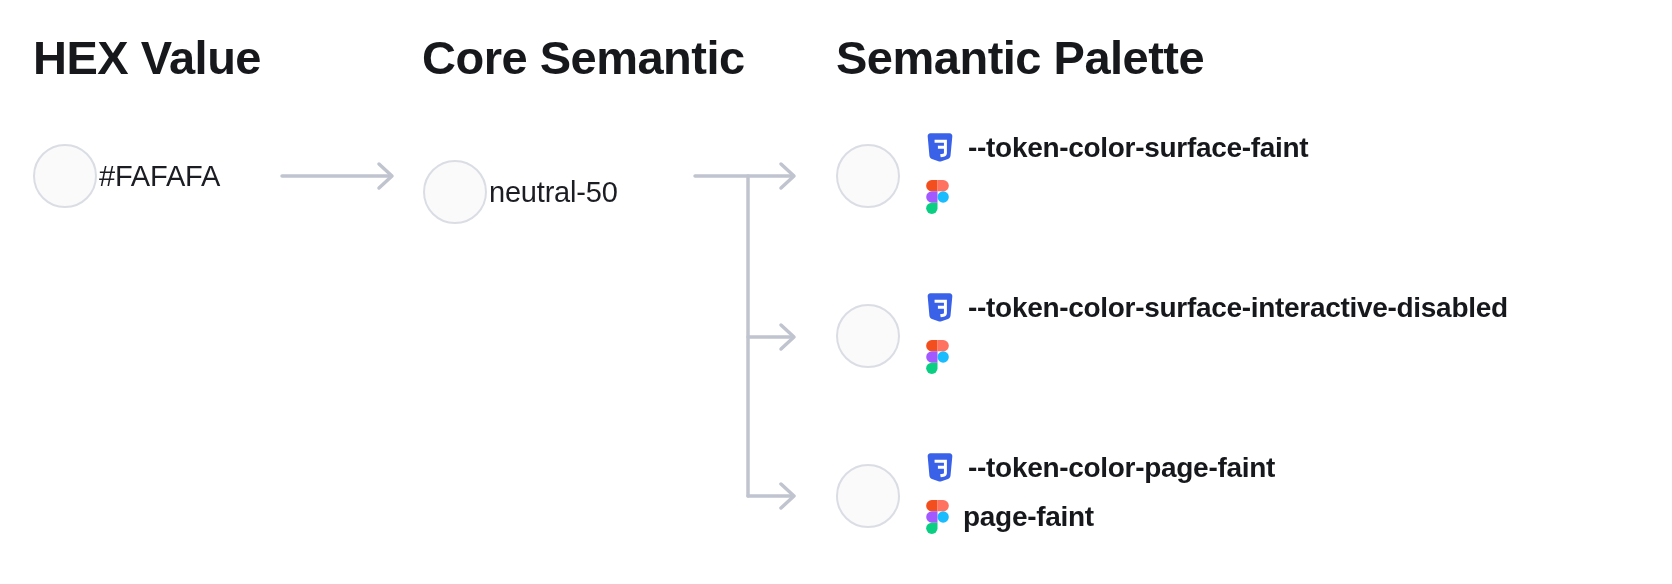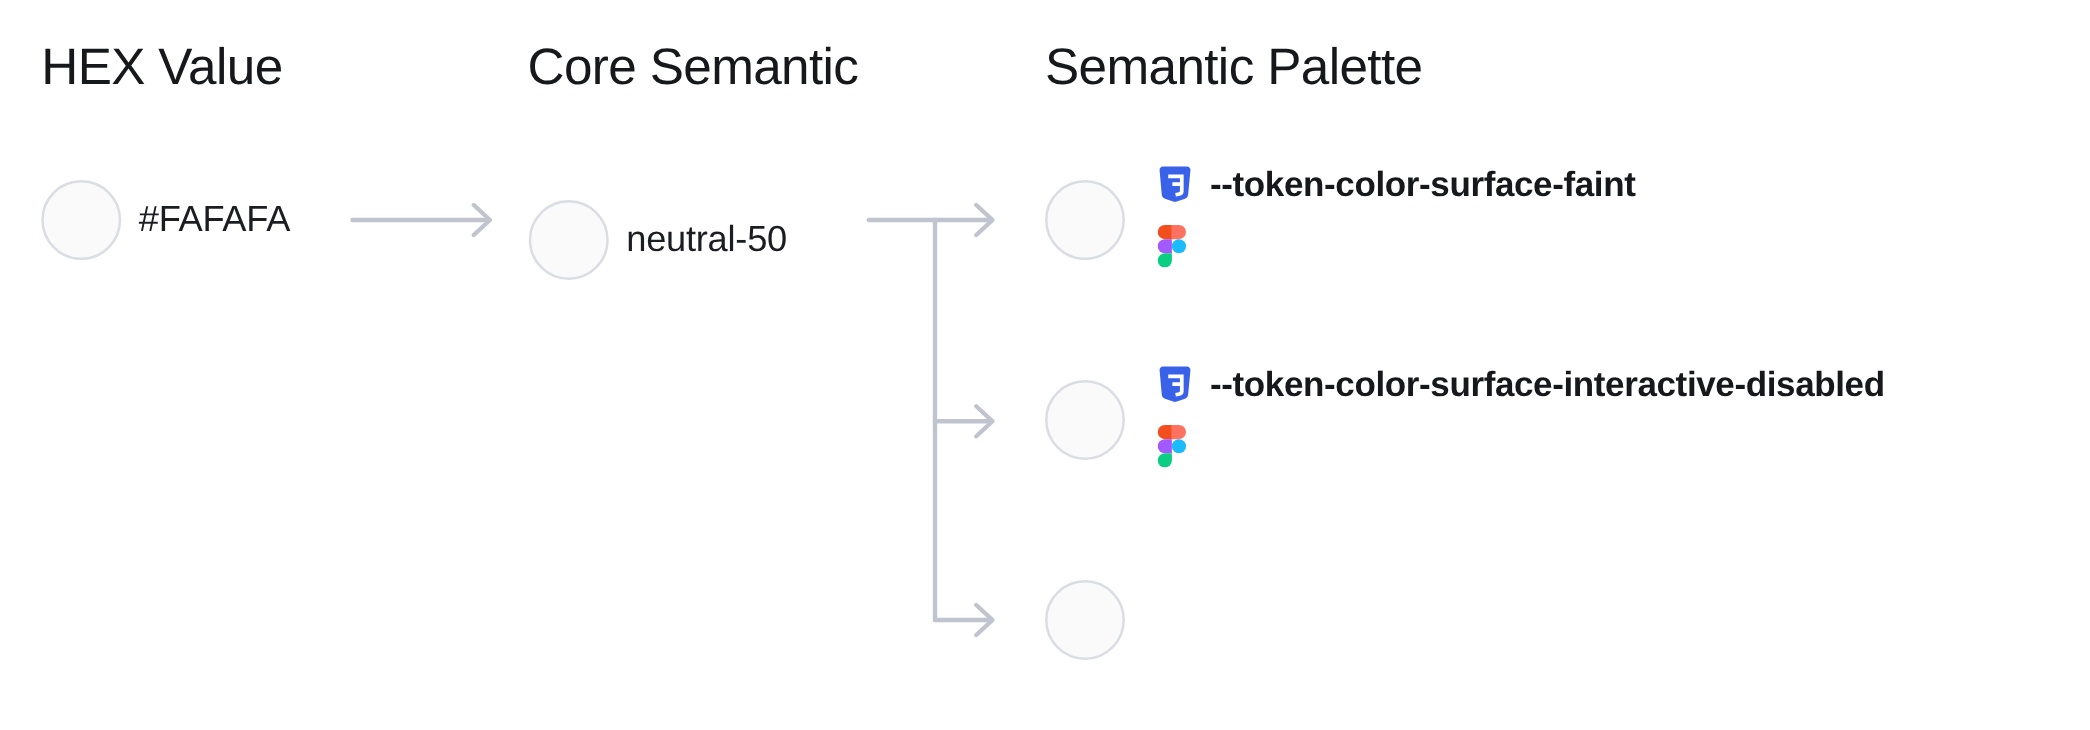--- a/index.html
+++ b/index.html
@@ -7,32 +7,32 @@
     position:relative;
     width:1672px;height:584px;
     background:#ffffff;
     font-family:"Liberation Sans", sans-serif;
     color:#16181C;
     overflow:hidden;
   }
   .col-header{
     position:absolute;
     top:30px;
-    font-size:41px;
-    font-weight:normal;
+    font-size:47px;
+    font-weight:bold;
     letter-spacing:-0.5px;
     color:#16181C;
     white-space:nowrap;
   }
   .connector-svg{position:absolute;left:0;top:0;width:1672px;height:584px;}
   .node{
     position:absolute;
     display:flex;
     align-items:center;
-    gap:14px;
+    gap:2px;
   }
   .swatch{
     width:64px;height:64px;
     border-radius:50%;
     background:#FAFAFA;
     border:2px solid #DBDDE5;
     box-sizing:border-box;
     flex:0 0 auto;
   }
   .node-label{
@@ -137,15 +137,34 @@
           <path fill="#A259FF" d="M19 19H9.5a9.5 9.5 0 0 0 0 19H19V19z"></path>
           <circle fill="#1ABCFE" cx="28.5" cy="28.5" r="9.5"></circle>
           <path fill="#0ACF83" d="M9.5 38H19v9.5A9.5 9.5 0 1 1 9.5 38z"></path>
         </svg>
       </div>
     </div>
   </div>
 
   <div class="sem-row" style="top:464px">
     <div class="swatch"></div>
+    <div class="token-lines">
+      <div class="token-line">
+        <svg class="badge" width="28" height="32" viewBox="0 0 32 36">
+          <path fill="#3A62E8" d="M5 1h22c1.9 0 3.3 1.6 3.1 3.5l-2.1 22.4c-.15 1.7-1.3 3.1-2.9 3.6l-8.2 2.9c-.6.2-1.3.2-1.9 0l-8.2-2.9c-1.6-.55-2.7-1.95-2.9-3.6L1.9 4.5C1.7 2.6 3.1 1 5 1z"></path>
+          <path d="M9.8 10.2h12.4v7H13.6M22.2 13.5v10.2c0 1.3-.9 2.2-2.3 2.5l-3.4.7" stroke="#FFFFFF" stroke-width="3.4" fill="none"></path>
+        </svg>
+        <div class="token-text">--token-color-page-faint</div>
+      </div>
+      <div class="token-line">
+        <svg class="badge" width="23" height="34" viewBox="0 0 38 57">
+          <path fill="#F24E1E" d="M19 0H9.5a9.5 9.5 0 0 0 0 19H19V0z"></path>
+          <path fill="#FF7262" d="M19 0h9.5a9.5 9.5 0 1 1 0 19H19V0z"></path>
+          <path fill="#A259FF" d="M19 19H9.5a9.5 9.5 0 0 0 0 19H19V19z"></path>
+          <circle fill="#1ABCFE" cx="28.5" cy="28.5" r="9.5"></circle>
+          <path fill="#0ACF83" d="M9.5 38H19v9.5A9.5 9.5 0 1 1 9.5 38z"></path>
+        </svg>
+        <div class="token-text">page-faint</div>
+      </div>
+    </div>
   </div>
 
 </div>
 
 </body></html>

